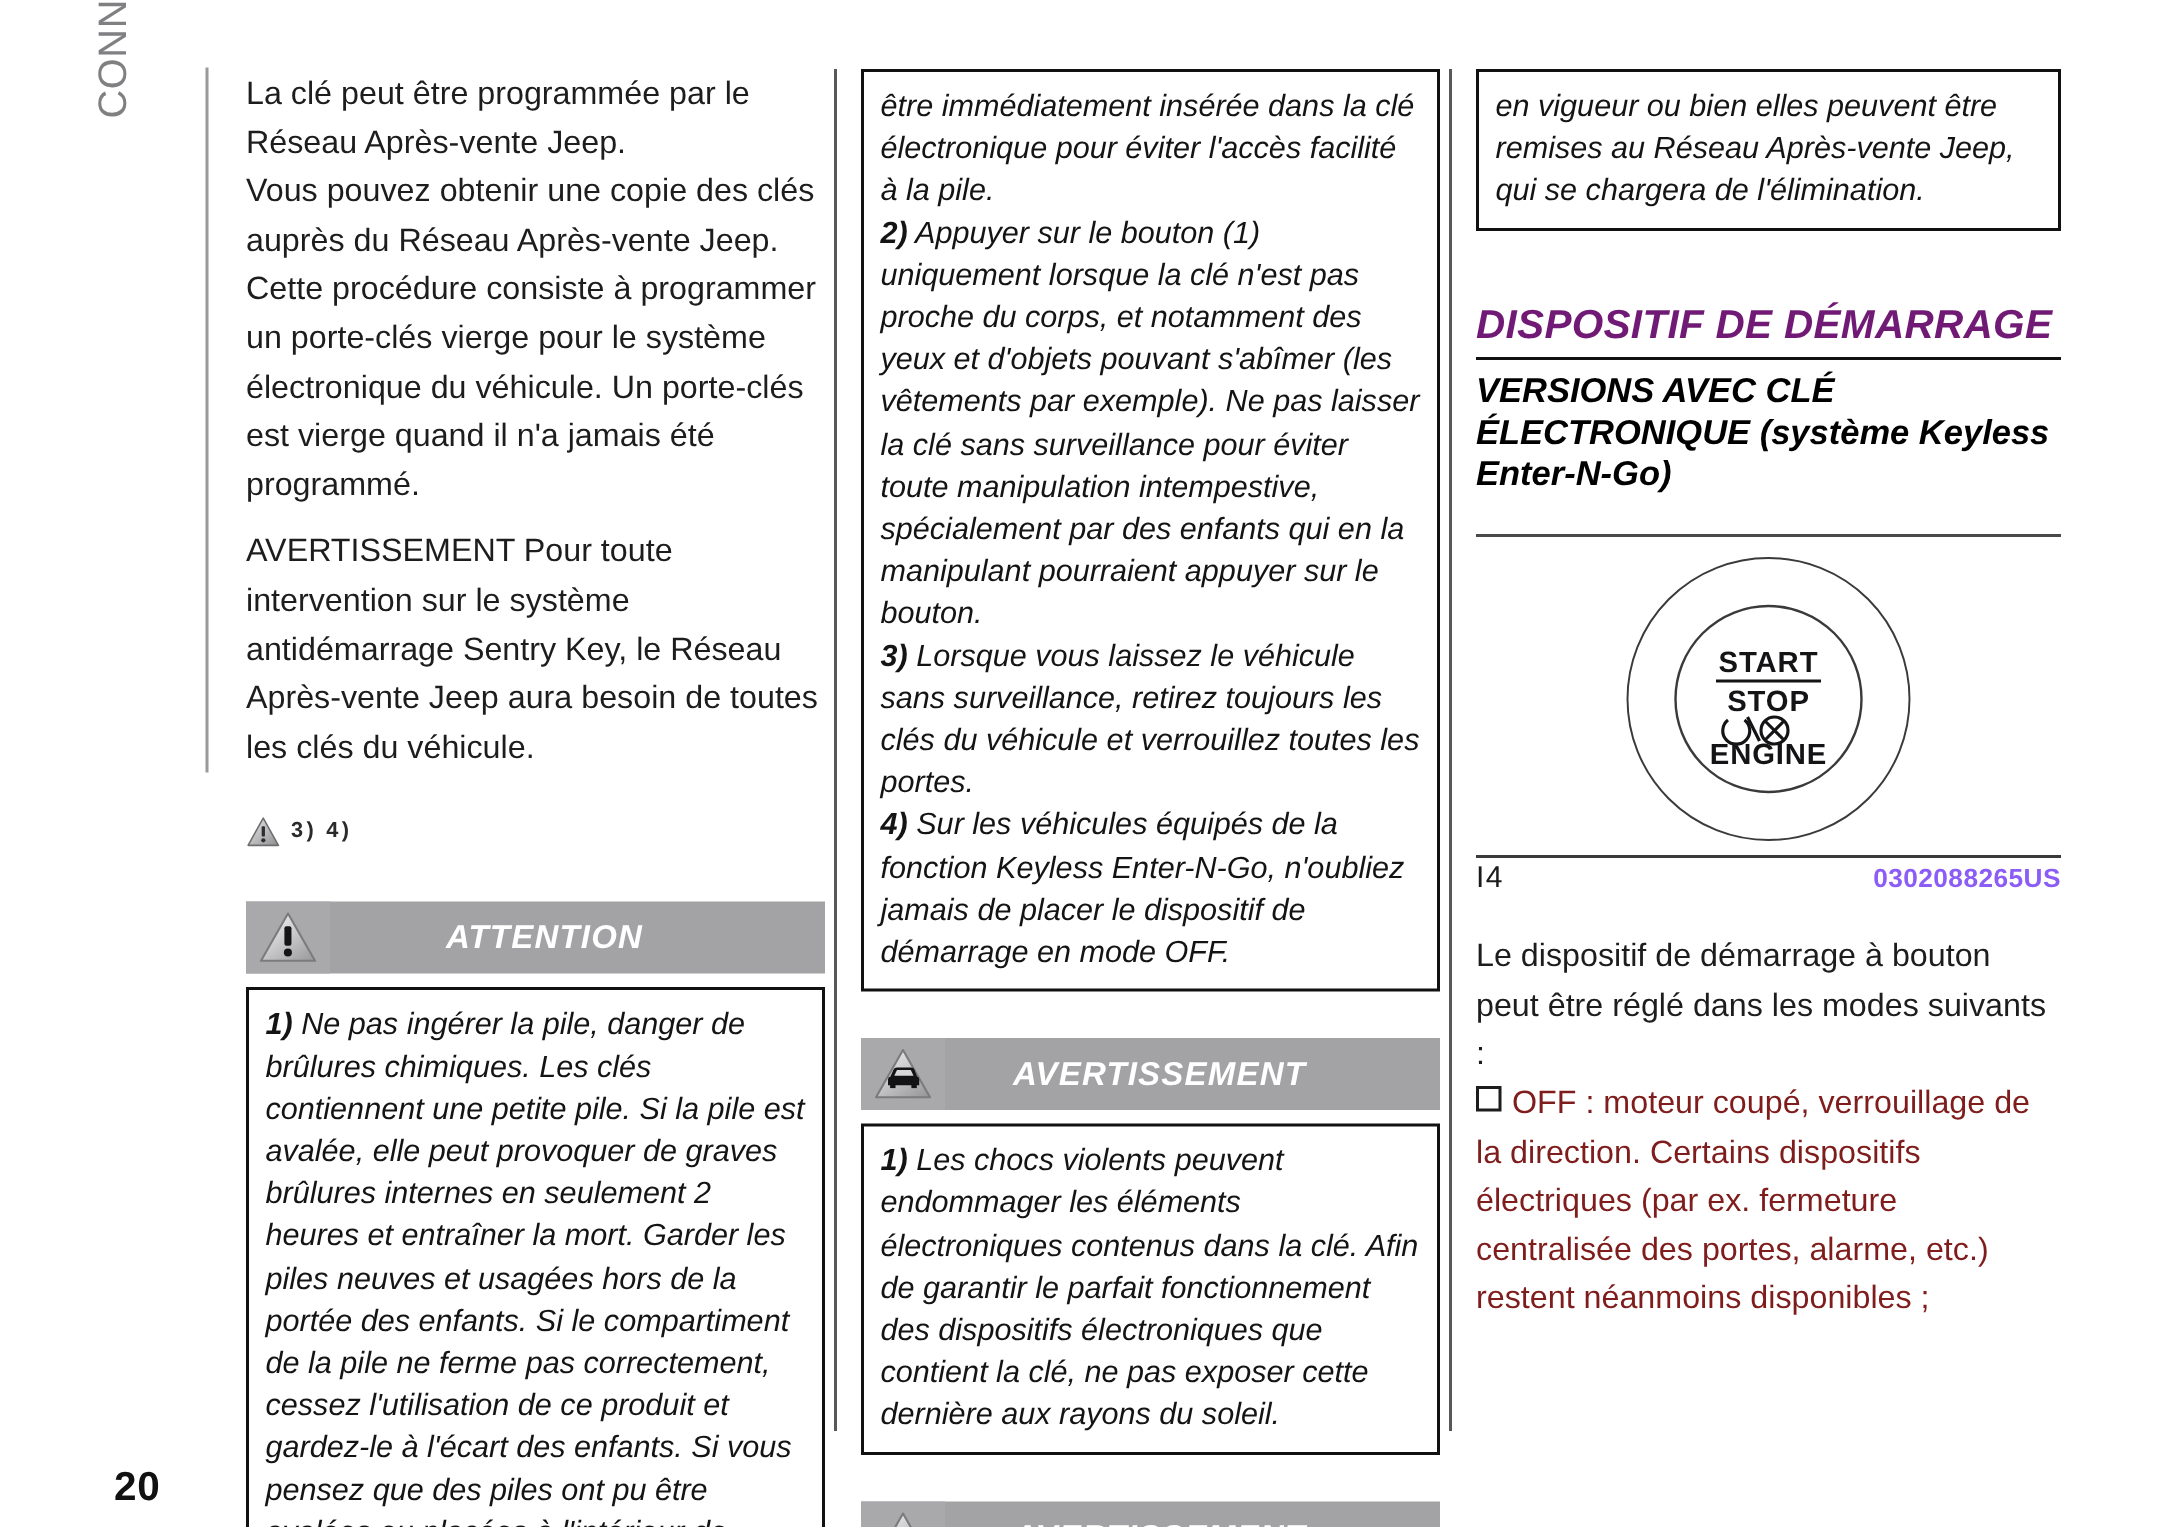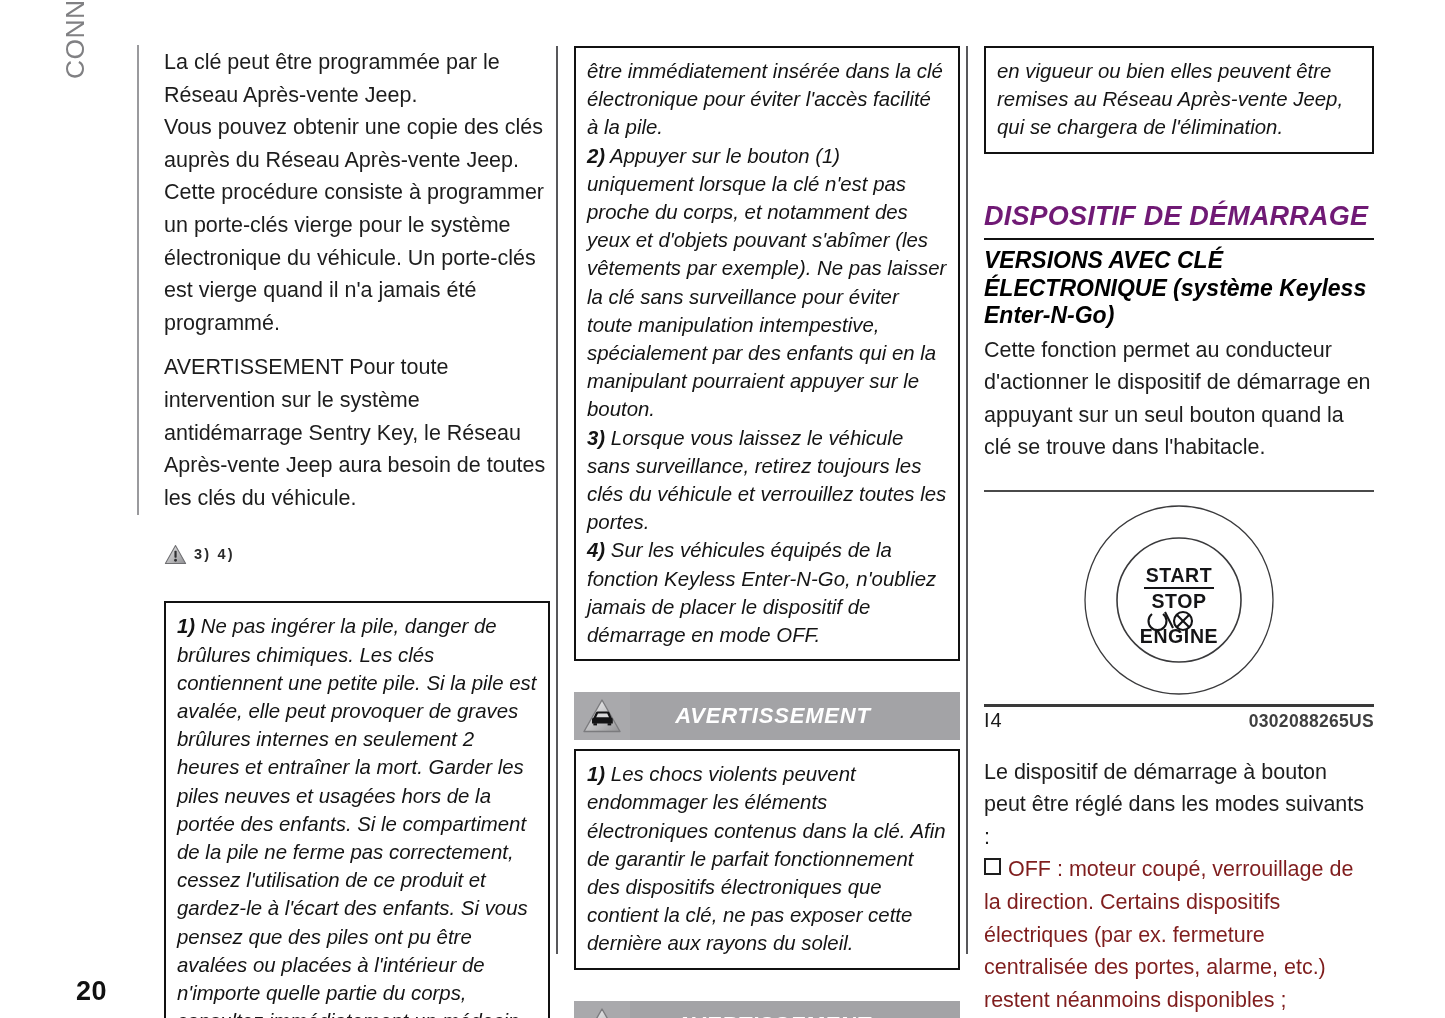--- a/index.html
+++ b/index.html
@@ -195,21 +195,21 @@
     padding-top: 2px;
   }
   .fig-num {
     font-size: 20px;
     color: #1a1a1a;
     letter-spacing: 1px;
   }
   .fig-code {
     font-size: 17.5px;
     font-weight: bold;
-    color: #404040;
+    color: #8b5cf6;
     letter-spacing: 0.3px;
   }
 
   
   .mode-intro { margin-top: 24px; }
   .mode-item {
     font-size: 21.5px;
     line-height: 32.6px;
     color: #7f1d1d;
   }
@@ -263,20 +263,37 @@
           </linearGradient>
         </defs>
         <path d="M12 1.5 L22.6 20.5 L1.4 20.5 Z" fill="url(#gsm)" stroke="#6e6e71" stroke-width="1.1" stroke-linejoin="round"></path>
         <rect x="10.9" y="7.2" width="2.3" height="7.2" rx="0.7" fill="#2f2f31"></rect>
         <circle cx="12.05" cy="17" r="1.5" fill="#2f2f31"></circle>
       </svg>
       <span class="note-refs">3) 4)</span>
     </div>
 
     <div class="callout" style="margin-top:33px;">
+      <div class="callout-header">
+        <span class="hdr-icon">
+          <svg width="40" height="36" viewBox="0 0 40 36">
+            <defs>
+              <linearGradient id="gatt" x1="0.1" y1="0" x2="0.9" y2="1">
+                <stop offset="0%" stop-color="#f3f3f4"></stop>
+                <stop offset="45%" stop-color="#cfcfd1"></stop>
+                <stop offset="100%" stop-color="#9c9c9f"></stop>
+              </linearGradient>
+            </defs>
+            <path d="M20 2 L38 33.5 L2 33.5 Z" fill="url(#gatt)" stroke="#7b7b7e" stroke-width="1.4" stroke-linejoin="round"></path>
+            <rect x="17.6" y="10.5" width="4.7" height="13" rx="1.4" fill="#151517"></rect>
+            <circle cx="19.95" cy="28" r="2.7" fill="#151517"></circle>
+          </svg>
+        </span>
+        <span class="hdr-title">ATTENTION</span>
+      </div>
       <div class="callout-box">
         <div class="callout-text"><b>1)</b> <span>Ne pas ingérer la pile, danger de brûlures chimiques. Les clés contiennent une petite pile. Si la pile est avalée, elle peut provoquer de graves brûlures internes en seulement 2 heures et entraîner la mort. Garder les piles neuves et usagées hors de la portée des enfants. Si le compartiment de la pile ne ferme pas correctement, cessez l'utilisation de ce produit et gardez-le à l'écart des enfants. Si vous pensez que des piles ont pu être avalées ou placées à l'intérieur de n'importe quelle partie du corps, consultez immédiatement un médecin. La clé d'urgence (suivant version) doit</span></div>
       </div>
     </div>
 
   </div>
 
   <div class="col col2">
 
     <div class="callout-box no-header">
@@ -340,21 +357,20 @@
 
     <div class="callout-box no-header">
       <div class="callout-text">en vigueur ou bien elles peuvent être remises au Réseau Après-vente Jeep, qui se chargera de l'élimination.</div>
     </div>
 
     <div class="sect-title">DISPOSITIF DE DÉMARRAGE</div>
     <div class="sect-rule"></div>
 
     <div class="subsect-title">VERSIONS AVEC CLÉ ÉLECTRONIQUE (système Keyless Enter-N-Go)</div>
 
-    <p class="body-p after-sub">Cette fonction permet au conducteur d'actionner le dispositif de démarrage en appuyant sur un seul bouton quand la clé se trouve dans l'habitacle.</p>
 
     <div class="thin-rule"></div>
 
     <div class="figure">
       <svg width="390" height="200" viewBox="0 0 390 200">
         <circle cx="195" cy="100" r="94" fill="#ffffff" stroke="#3a3a3c" stroke-width="1.3"></circle>
         <circle cx="195" cy="100" r="62" fill="#ffffff" stroke="#3a3a3c" stroke-width="1.6"></circle>
 
         <text x="195" y="82" text-anchor="middle" font-family="Liberation Sans, sans-serif" font-size="19.5" font-weight="bold" fill="#141416" letter-spacing="0.6">START</text>
         <line x1="160" y1="88" x2="230" y2="88" stroke="#141416" stroke-width="2"></line>

